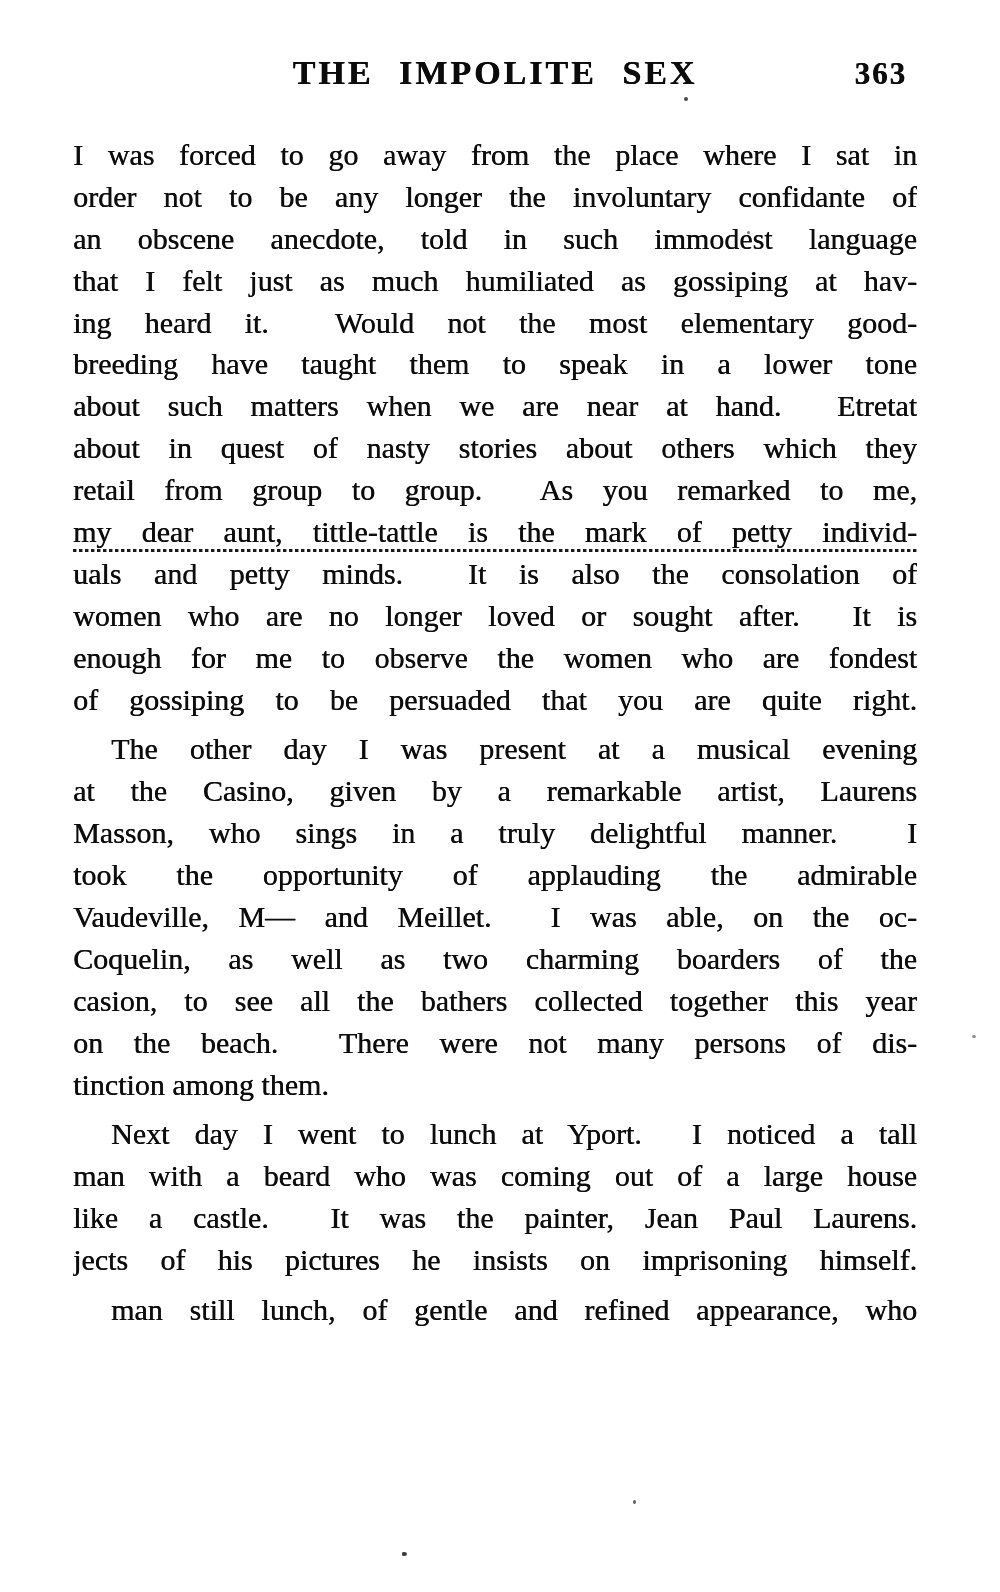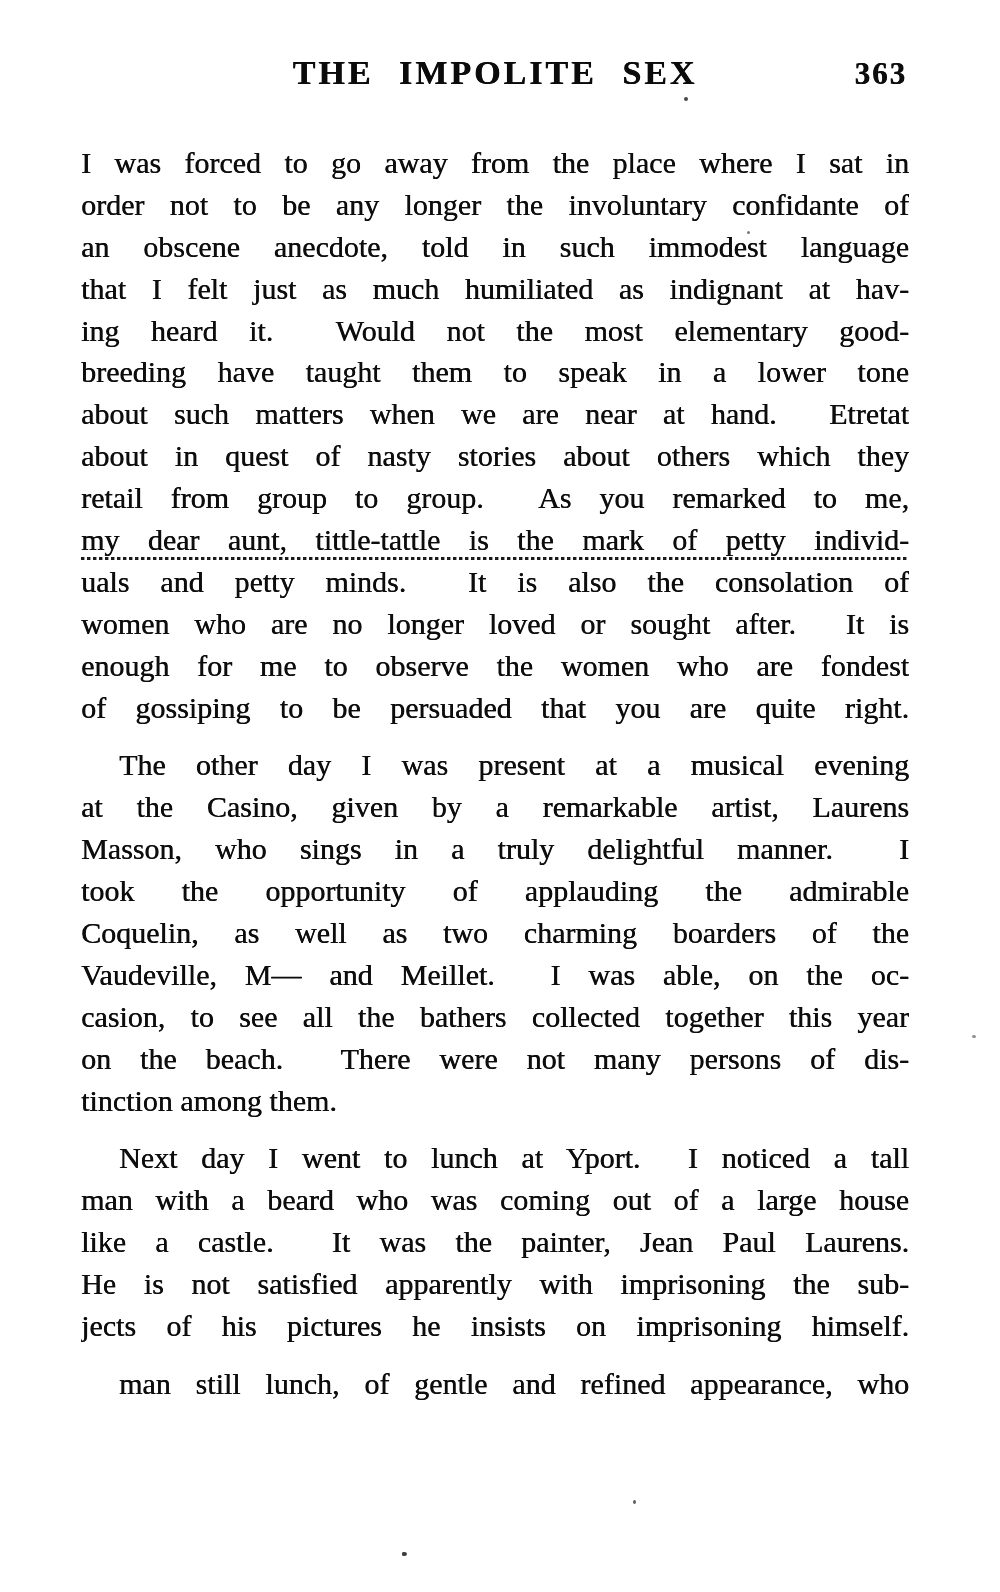--- a/index.html
+++ b/index.html
@@ -43,21 +43,21 @@
     letter-spacing: 2px;
     text-shadow: 0.4px 0 0 currentColor;
   }
   
   .text-block {
     position: absolute;
     top: 126px;
     left: 65px;
     width: 860px;
   }
-  .paragraph { margin: 16px; padding: 0; }
+  .paragraph { margin: 8px; padding: 0; }
   .line {
     font-size: 30px;
     line-height: 41.9px;
     height: 41.9px;
     white-space: pre-wrap;
     text-align: justify;
     text-align-last: justify;
     text-shadow: 0.4px 0 0 currentColor;
     overflow: hidden;
   }
@@ -94,48 +94,47 @@
   <header class="running-header">
     <span class="running-title">THE IMPOLITE SEX</span>
     <span class="page-num">363</span>
   </header>
 
   <main class="text-block">
       <div class="paragraph">
         <div class="line">I was forced to go away from the place where I sat in</div>
         <div class="line">order not to be any longer the involuntary confidante of</div>
         <div class="line">an obscene anecdote, told in such immodest language</div>
-        <div class="line">that I felt just as much humiliated as indignant at hav-</div>
+        <div class="line">that I felt just as much humiliated as gossiping at hav-</div>
         <div class="line">ing heard it.  Would not the most elementary good-</div>
         <div class="line">breeding have taught them to speak in a lower tone</div>
         <div class="line">about such matters when we are near at hand.  Etretat</div>
         <div class="line">about in quest of nasty stories about others which they</div>
         <div class="line">retail from group to group.  As you remarked to me,</div>
         <div class="line artifact-underline">my dear aunt, tittle-tattle is the mark of petty individ-</div>
         <div class="line">uals and petty minds.  It is also the consolation of</div>
         <div class="line">women who are no longer loved or sought after.  It is</div>
         <div class="line">enough for me to observe the women who are fondest</div>
         <div class="line">of gossiping to be persuaded that you are quite right.</div>
       </div>
       <div class="paragraph indent">
         <div class="line">The other day I was present at a musical evening</div>
         <div class="line">at the Casino, given by a remarkable artist, Laurens</div>
         <div class="line">Masson, who sings in a truly delightful manner.  I</div>
         <div class="line">took the opportunity of applauding the admirable</div>
+        <div class="line">Vaudeville, M— and Meillet.  I was able, on the oc-</div>
         <div class="line">Coquelin, as well as two charming boarders of the</div>
-        <div class="line">Vaudeville, M— and Meillet.  I was able, on the oc-</div>
         <div class="line">casion, to see all the bathers collected together this year</div>
         <div class="line">on the beach.  There were not many persons of dis-</div>
         <div class="line no-justify">tinction among them.</div>
       </div>
       <div class="paragraph indent">
         <div class="line">Next day I went to lunch at Yport.  I noticed a tall</div>
         <div class="line">man with a beard who was coming out of a large house</div>
         <div class="line">like a castle.  It was the painter, Jean Paul Laurens.</div>
-        <div class="line">He is not satisfied apparently with imprisoning the sub-</div>
         <div class="line">jects of his pictures he insists on imprisoning himself.</div>
       </div>
       <div class="paragraph indent">
         <div class="line">man still lunch, of gentle and refined appearance, who</div>
       </div>
     </main>
 
   <div class="speck s1"></div>
   <div class="speck s2"></div>
   <div class="speck s3"></div>

